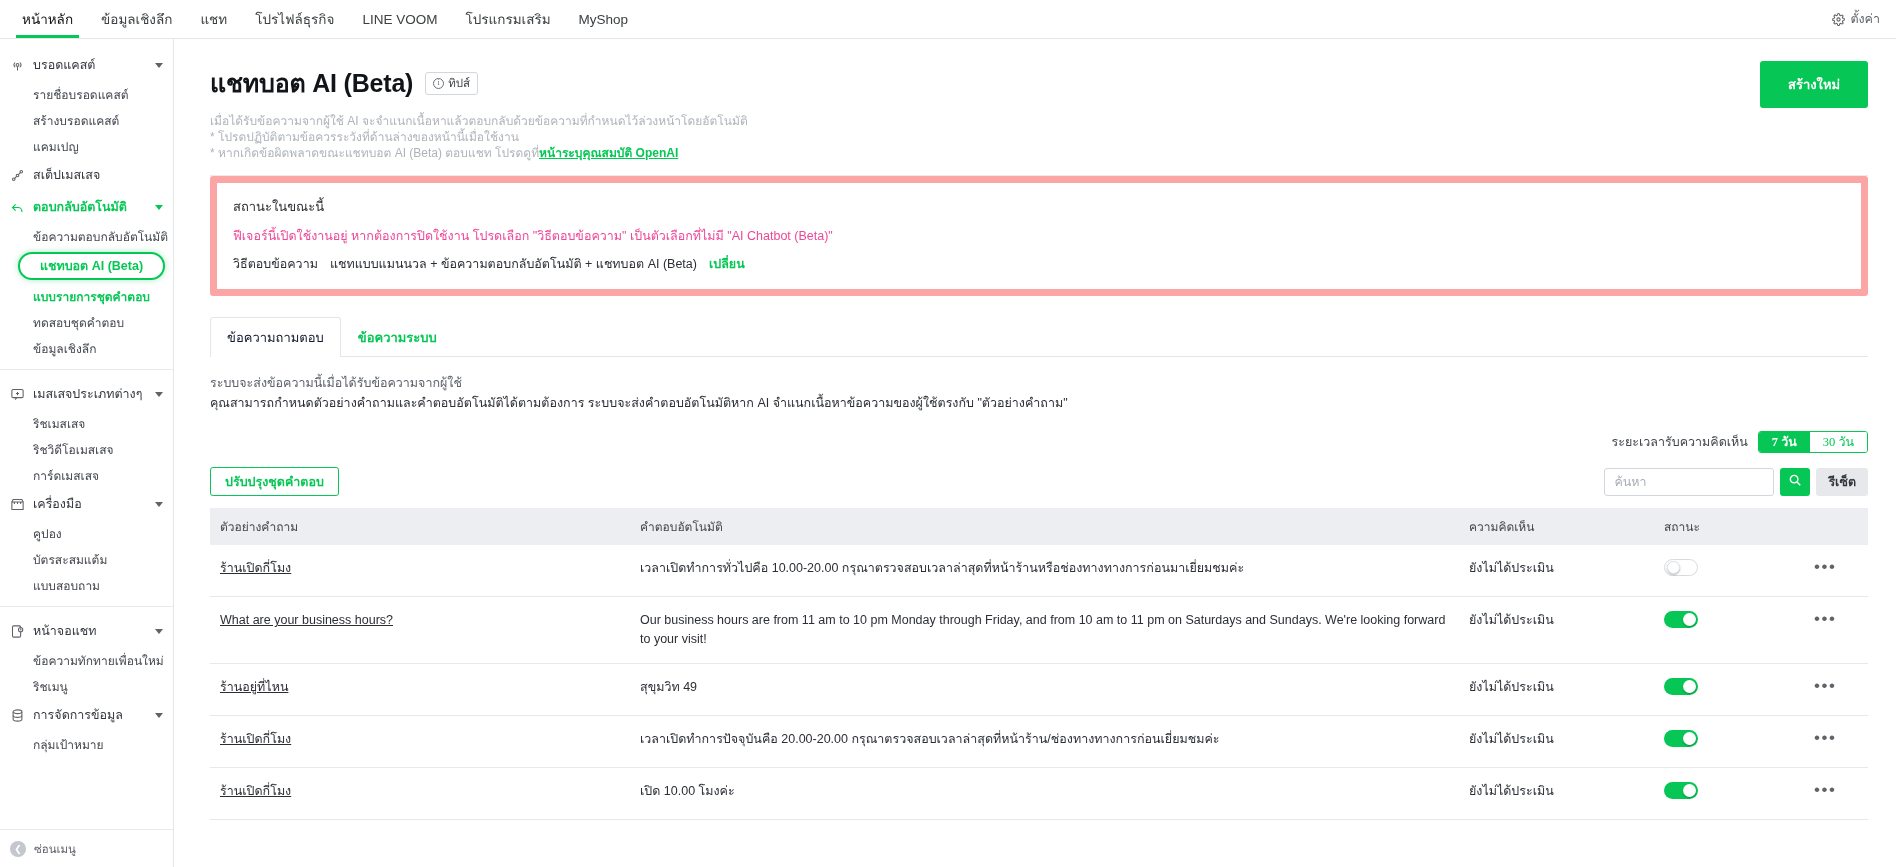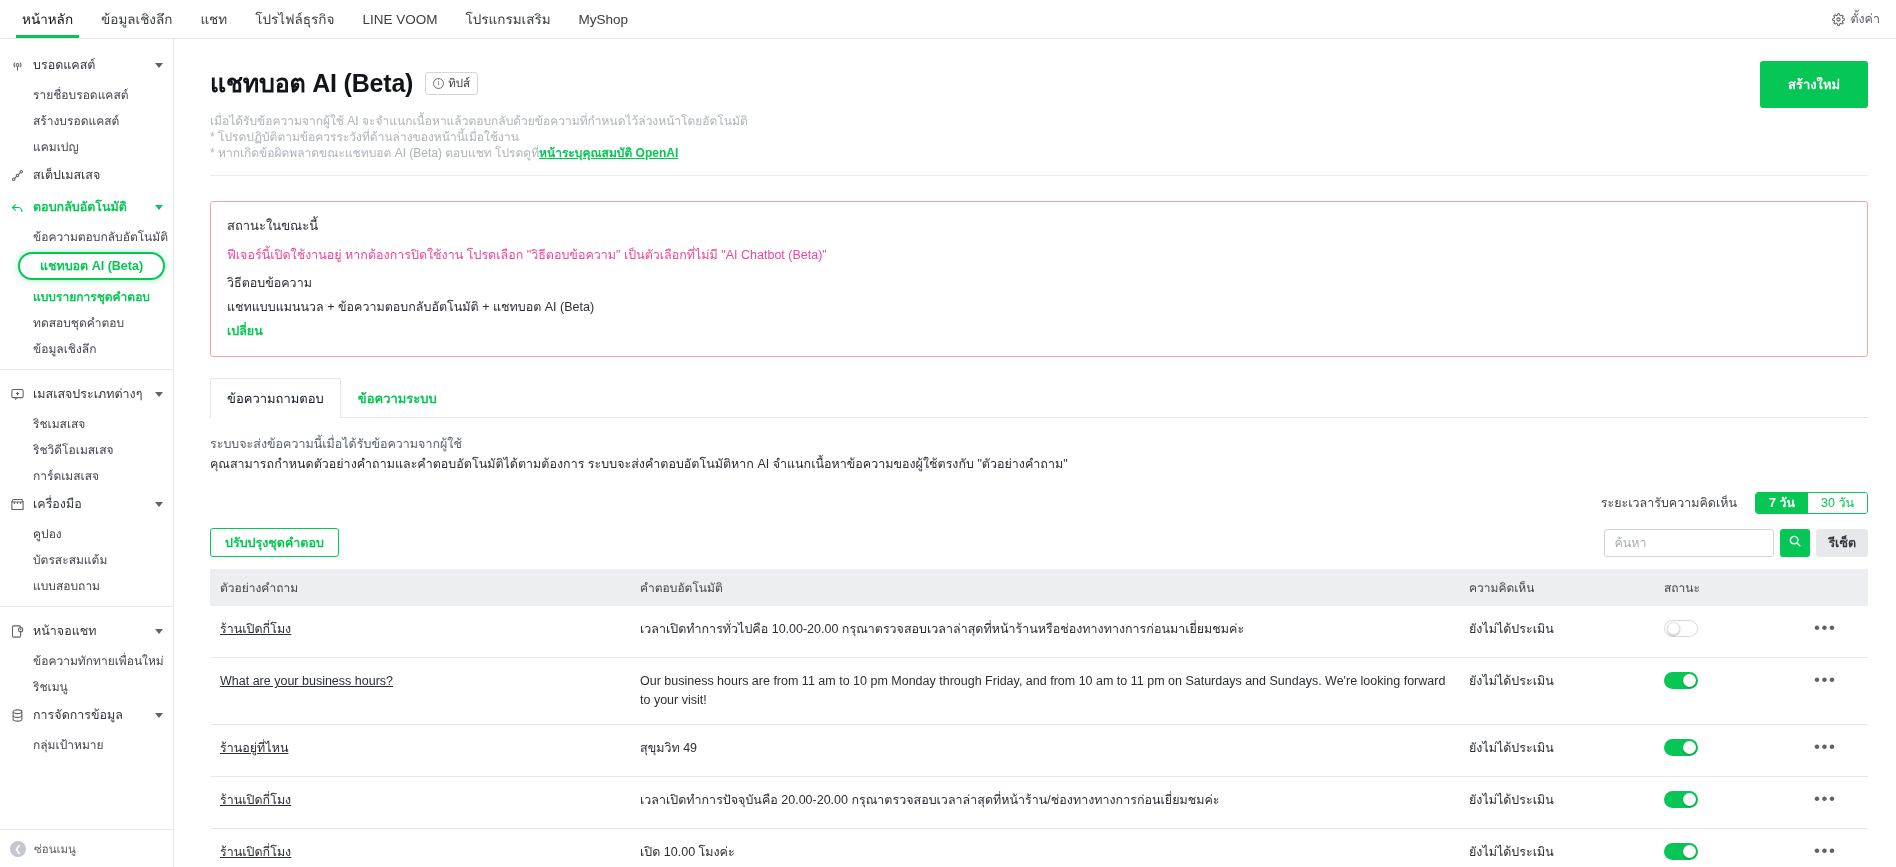--- a/index.html
+++ b/index.html
@@ -117,45 +117,45 @@
     background: #06c755; color: #fff; border: none; border-radius: 3px;
     height: 47px; min-width: 108px; padding: 0 14px;
     font-size: 13px; font-weight: 700; cursor: pointer;
     font-family: "Liberation Sans", sans-serif;
   }
   .subnote { margin-top: 10px; font-size: 12px; color: #aeb3bb; line-height: 16px; }
   .subnote .lk { color: #06c755; text-decoration: underline; font-weight: 700; }
   .hr { height: 1px; background: #e9ebef; margin: 14px 0 0 0; }
 
   .statusbox {
-    margin-top: 25px; border: 1px solid #fca5a5; border-radius: 3px;
+    margin-top: 0; border: 7px solid #fca5a5; border-radius: 3px;
     padding: 13px 16px 15px 16px;
   }
   .status-title { font-size: 13px; color: #2b2f35; margin-bottom: 9px; }
   .status-line { font-size: 12.5px; color: #ec4899; margin-bottom: 8px; }
-  .status-line2 { font-size: 12.5px; color: #2b2f35; display: flex; gap: 4px; align-items: baseline; flex-direction: column; }
+  .status-line2 { font-size: 12.5px; color: #2b2f35; display: flex; gap: 12px; align-items: baseline; }
   .status-line2 .lbl { color: #2b2f35; }
   .status-line2 .val { color: #2b2f35; }
   .chg { color: #06c755; font-weight: 700; cursor: pointer; }
 
   .tabs { margin-top: 20px; display: flex; align-items: flex-end; border-bottom: 1px solid #e3e6eb; }
   .tab {
     font-size: 13px; padding: 9px 16px; cursor: pointer;
     border: 1px solid transparent; border-bottom: none; position: relative; top: 1px;
   }
   .tab.active {
     border-color: #e3e6eb; border-radius: 3px 3px 0 0;
     background: #fff; color: #0f172a;
   }
   .tab.link { color: #06c755; font-weight: 700; }
 
   .desc { margin-top: 16px; font-size: 12.5px; color: #5d626a; line-height: 20px; }
   .desc .strong { color: #2b2f35; }
 
-  .filterrow { margin-top: 18px; display: flex; align-items: center; justify-content: flex-end; gap: 18px; }
+  .filterrow { margin-top: 18px; display: flex; align-items: center; justify-content: flex-end; gap: 10px; font-family: Liberation Serif, serif; }
   .filterlabel { font-size: 12.5px; color: #43474e; }
   .seg { display: flex; border: 1px solid #06c755; border-radius: 3px; overflow: hidden; }
   .seg div {
     padding: 8px 13px; height: 20px; display: flex; align-items: center;
     font-size: 12.5px; cursor: pointer; background: #fff; color: #06c755;
   }
   .seg div.on { background: #06c755; color: #fff; font-weight: 700; }
 
   .toolbar { margin-top: 14px; display: flex; align-items: center; }
   .outline-btn {

